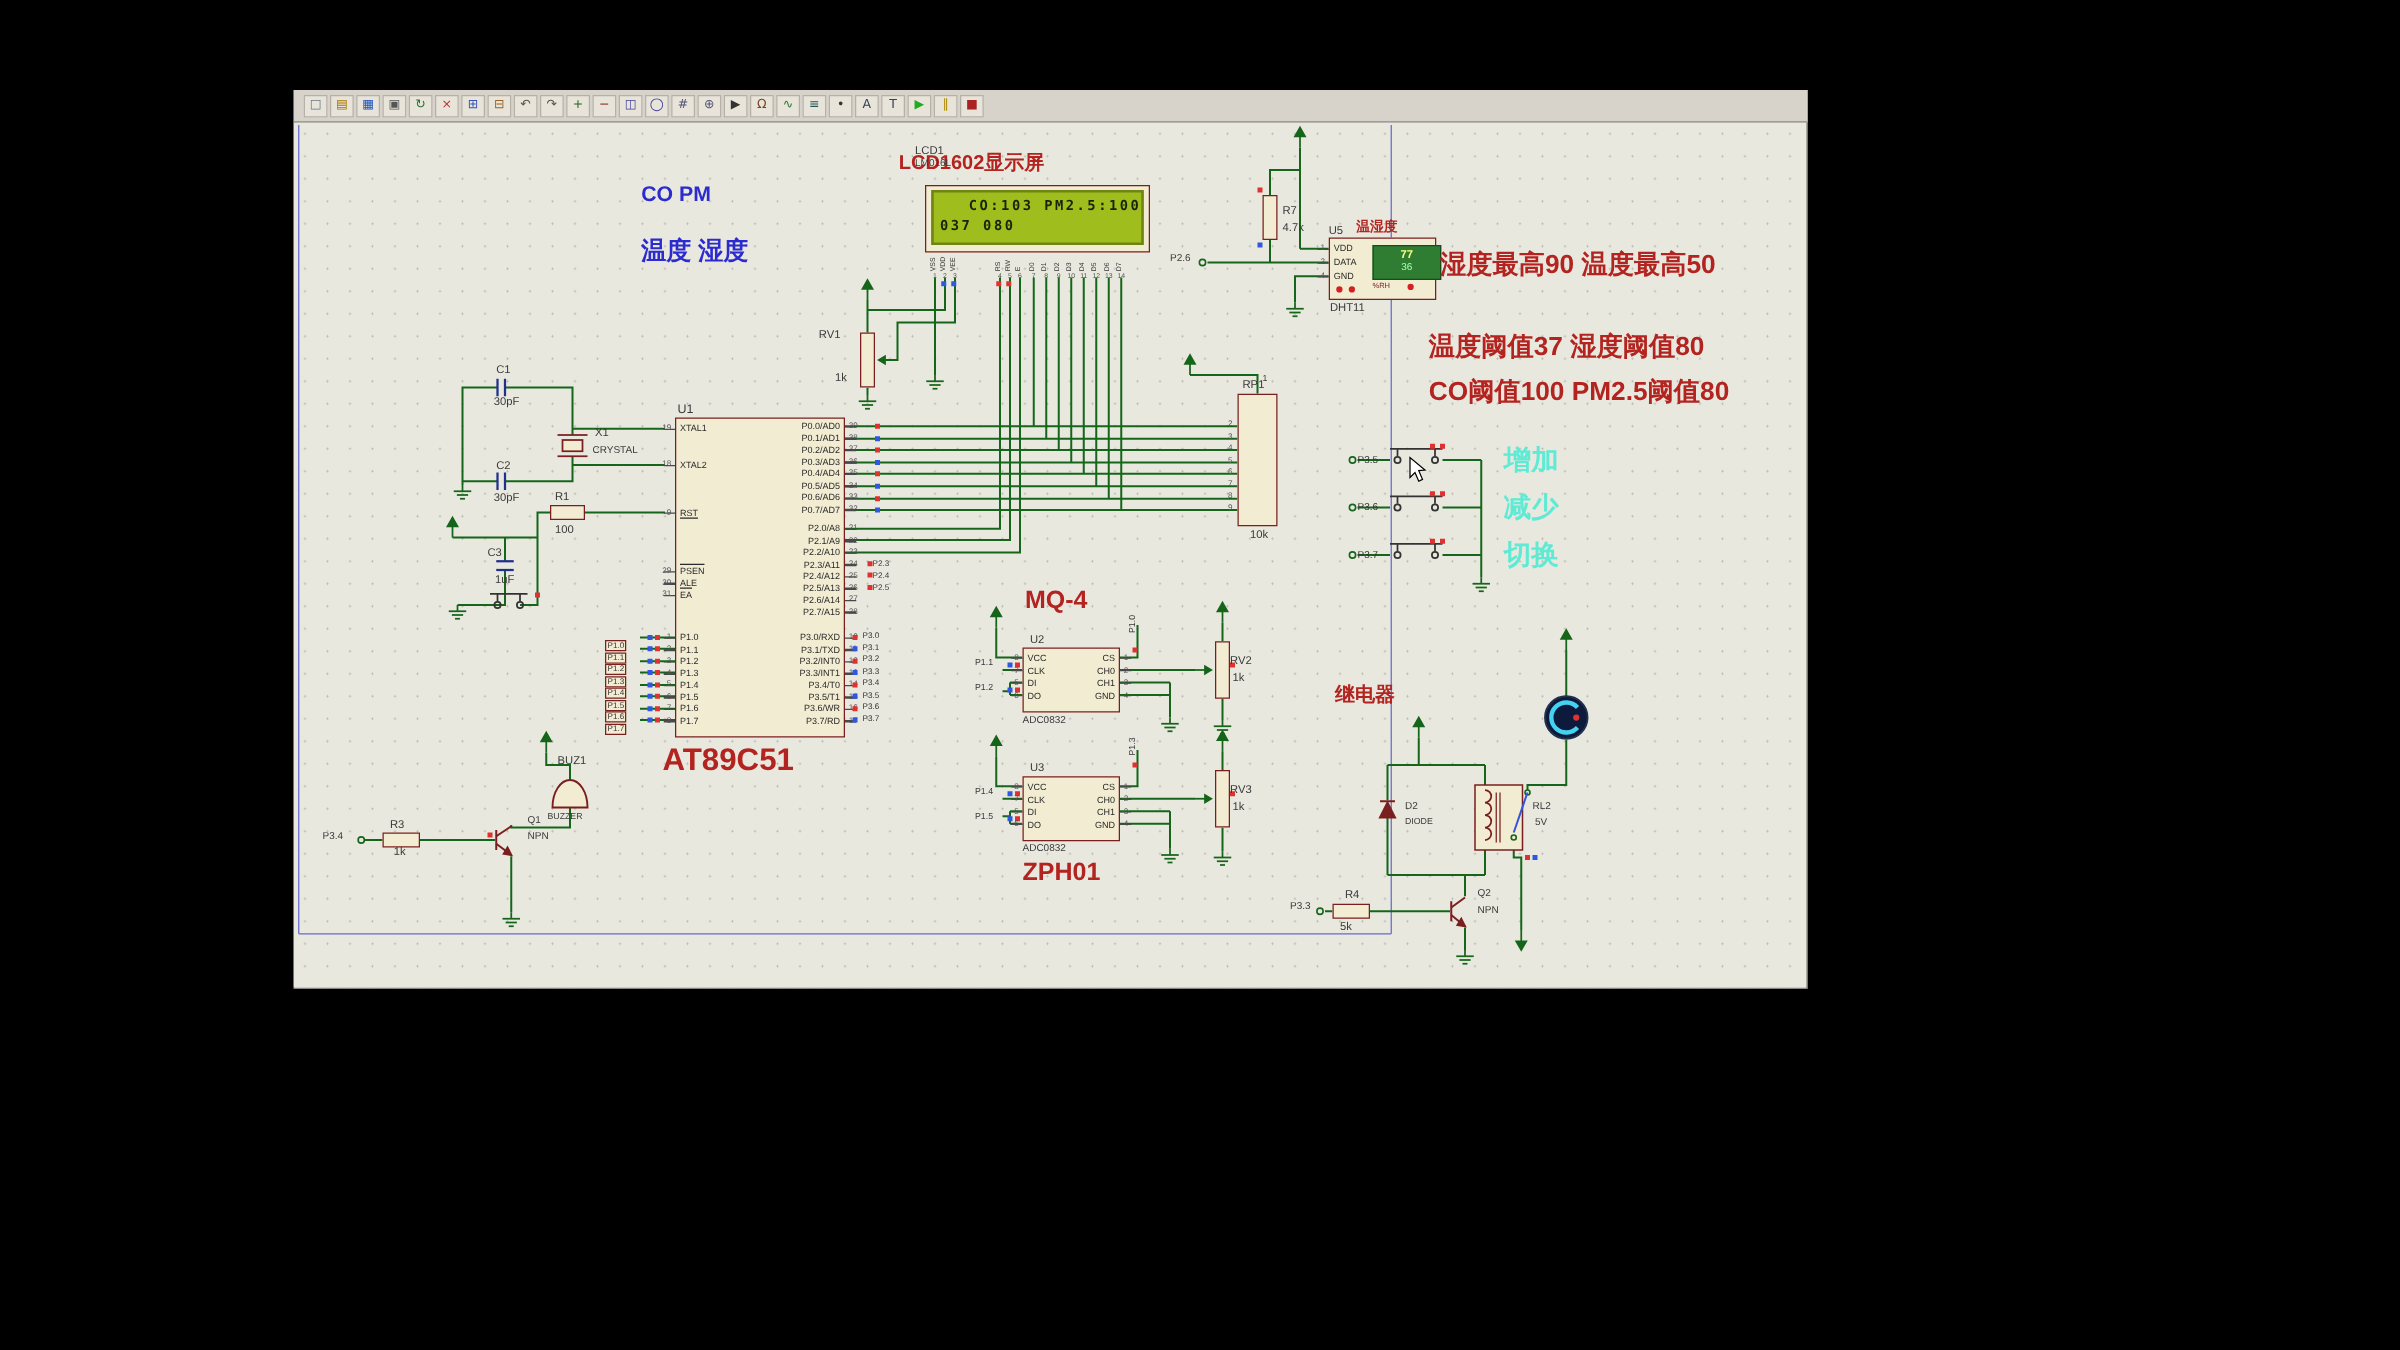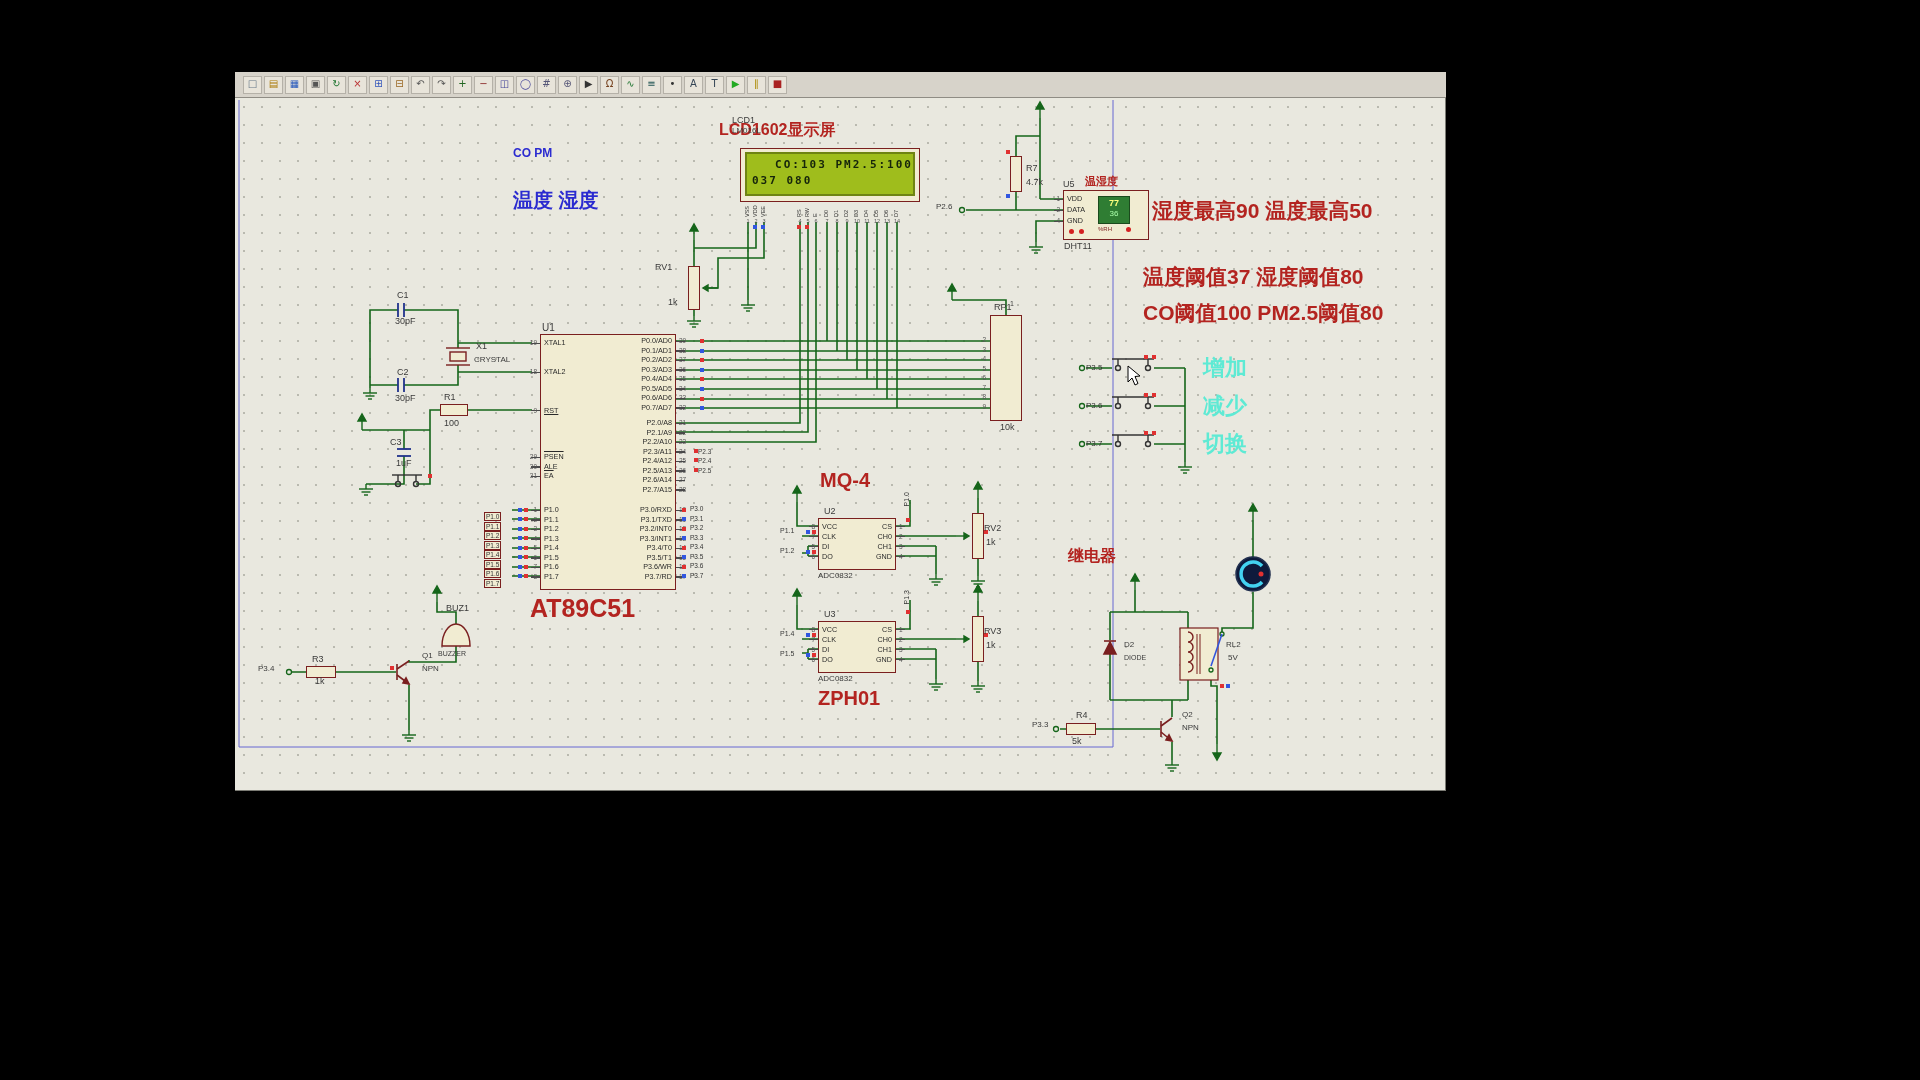--- a/index.html
+++ b/index.html
@@ -332,21 +332,21 @@
 <div class="body" style="left:440px;top:404px;width:28px;height:12px"></div>
 <div class="body" style="left:306px;top:666px;width:30px;height:12px"></div>
 <div class="body" style="left:1066px;top:723px;width:30px;height:12px"></div>
 <div class="body" style="left:1010px;top:156px;width:12px;height:36px"></div>
 <div class="body" style="left:688px;top:266px;width:12px;height:44px"></div>
 <div class="body" style="left:972px;top:513px;width:12px;height:46px"></div>
 <div class="body" style="left:972px;top:616px;width:12px;height:46px"></div>
 <div class="body" style="left:818px;top:518px;width:78px;height:52px"></div>
 <div class="body" style="left:818px;top:621px;width:78px;height:52px"></div>
 <div class="body" style="left:1063px;top:190px;width:86px;height:50px"></div>
-<div class="u5screen" style="left:1098px;top:196px;width:32px;height:28px">
+<div class="u5screen" style="left:1098px;top:196px;width:55px;height:28px">
   <span class="v1">77</span>
   <span class="v2">36</span>
 </div>
 <div class="dot" style="left:1069px;top:229px;width:5px;height:5px;background:#d42020"></div>
 <div class="dot" style="left:1079px;top:229px;width:5px;height:5px;background:#d42020"></div>
 <div class="dot" style="left:1126px;top:227px;width:5px;height:5px;background:#d42020"></div>
 
 <div class="pincol pl rows29" style="left:540px;top:328px">
     <div class="prow">
       <span class="num">19</span>
@@ -705,21 +705,21 @@
     <div class="btnrow">
     <span class="bnet">P3.6</span>
     <span class="blab">减少</span>
   </div>
     <div class="btnrow">
     <span class="bnet">P3.7</span>
     <span class="blab">切换</span>
   </div>
   </div>
 
-<div class="ann blue" style="left:513px;top:146px;font-size:12px">CO PM</div>
+<div class="ann blue" style="left:513px;top:146px;font-size:17px">CO PM</div>
 <div class="ann blue" style="left:513px;top:187px;font-size:20px">温度 湿度</div>
 <div class="ann red" style="left:719px;top:120px;font-size:16px">LCD1602显示屏</div>
 <div class="ann red" style="left:1152px;top:197px;font-size:21px">湿度最高90 温度最高50</div>
 <div class="ann red" style="left:1143px;top:263px;font-size:21px">温度阈值37 湿度阈值80</div>
 <div class="ann red" style="left:1143px;top:299px;font-size:21px">CO阈值100 PM2.5阈值80</div>
 <div class="ann red" style="left:820px;top:469px;font-size:20px">MQ-4</div>
 <div class="ann red" style="left:818px;top:687px;font-size:20px">ZPH01</div>
 <div class="ann red" style="left:1068px;top:546px;font-size:16px">继电器</div>
 <div class="ann red" style="left:530px;top:594px;font-size:25px">AT89C51</div>
 <div class="ann red" style="left:1085px;top:174px;font-size:11px">温湿度</div>

